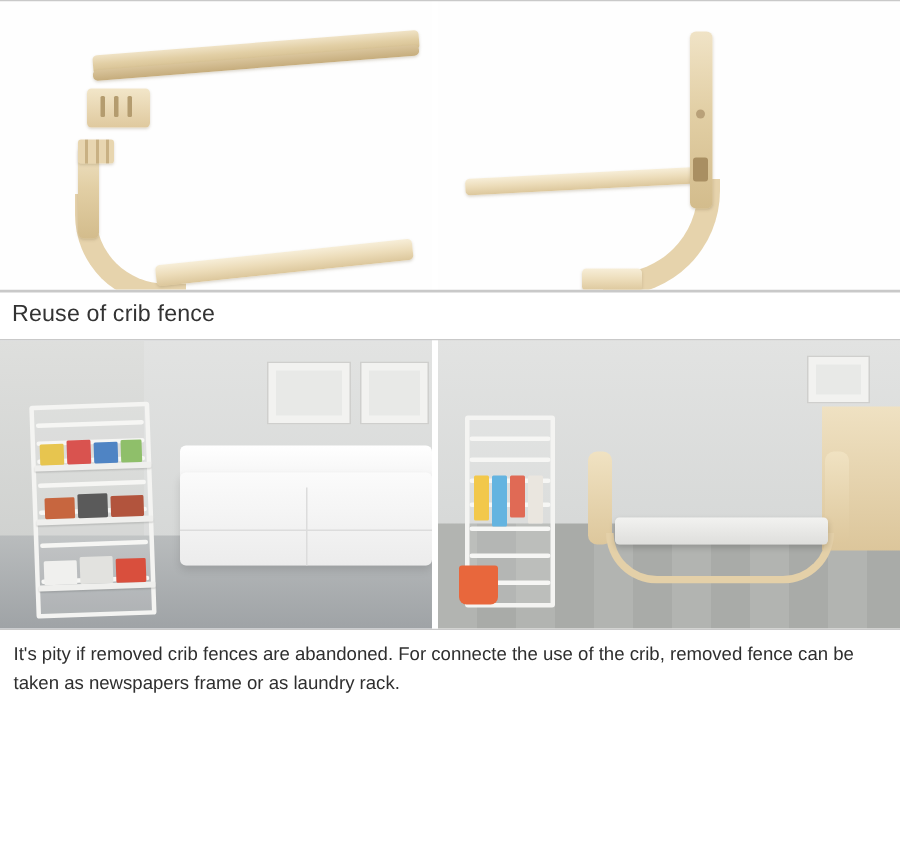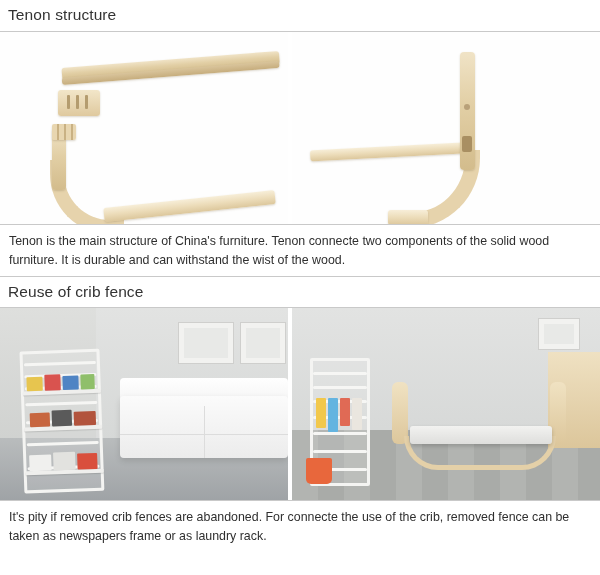--- a/index.html
+++ b/index.html
@@ -253,21 +253,20 @@
   .towel { position: absolute; border-radius: 1px; }
   .basket {
     position: absolute; background: #e8673c; border-radius: 2px 2px 5px 5px;
   }
 </style>
 </head>
 <body>
 
 <div class="page">
 
-  <div class="section-title">Tenon structure</div>
   <div class="rule"></div>
 
   <div class="img-row">
 
     <div class="img-cell tenon-a">
       <div class="wood-bar a-rail-top"></div>
       <div class="wood-bar a-rail-top2"></div>
       <div class="wood-bar a-joint">
         <div class="a-joint-slot" style="left:9px; top:5px;"></div>
         <div class="a-joint-slot" style="left:18px; top:5px;"></div>
@@ -286,21 +285,20 @@
       <div class="b-leg-curve"></div>
       <div class="wood-bar b-leg-top"></div>
       <div class="wood-bar b-leg-foot light"></div>
       <div class="b-mortise"></div>
       <div class="b-peg"></div>
     </div>
 
   </div>
 
   <div class="rule"></div>
-  <div class="caption">Tenon is the main structure of China's furniture. Tenon connecte two components of the solid wood furniture. It is durable and can withstand the  wist of the wood.</div>
   <div class="rule"></div>
 
   <div class="section-title">Reuse of crib fence</div>
   <div class="rule"></div>
 
   <div class="img-row">
 
     <div class="img-cell room-a">
       <div class="wall"></div>
       <div class="wall-left"></div>

